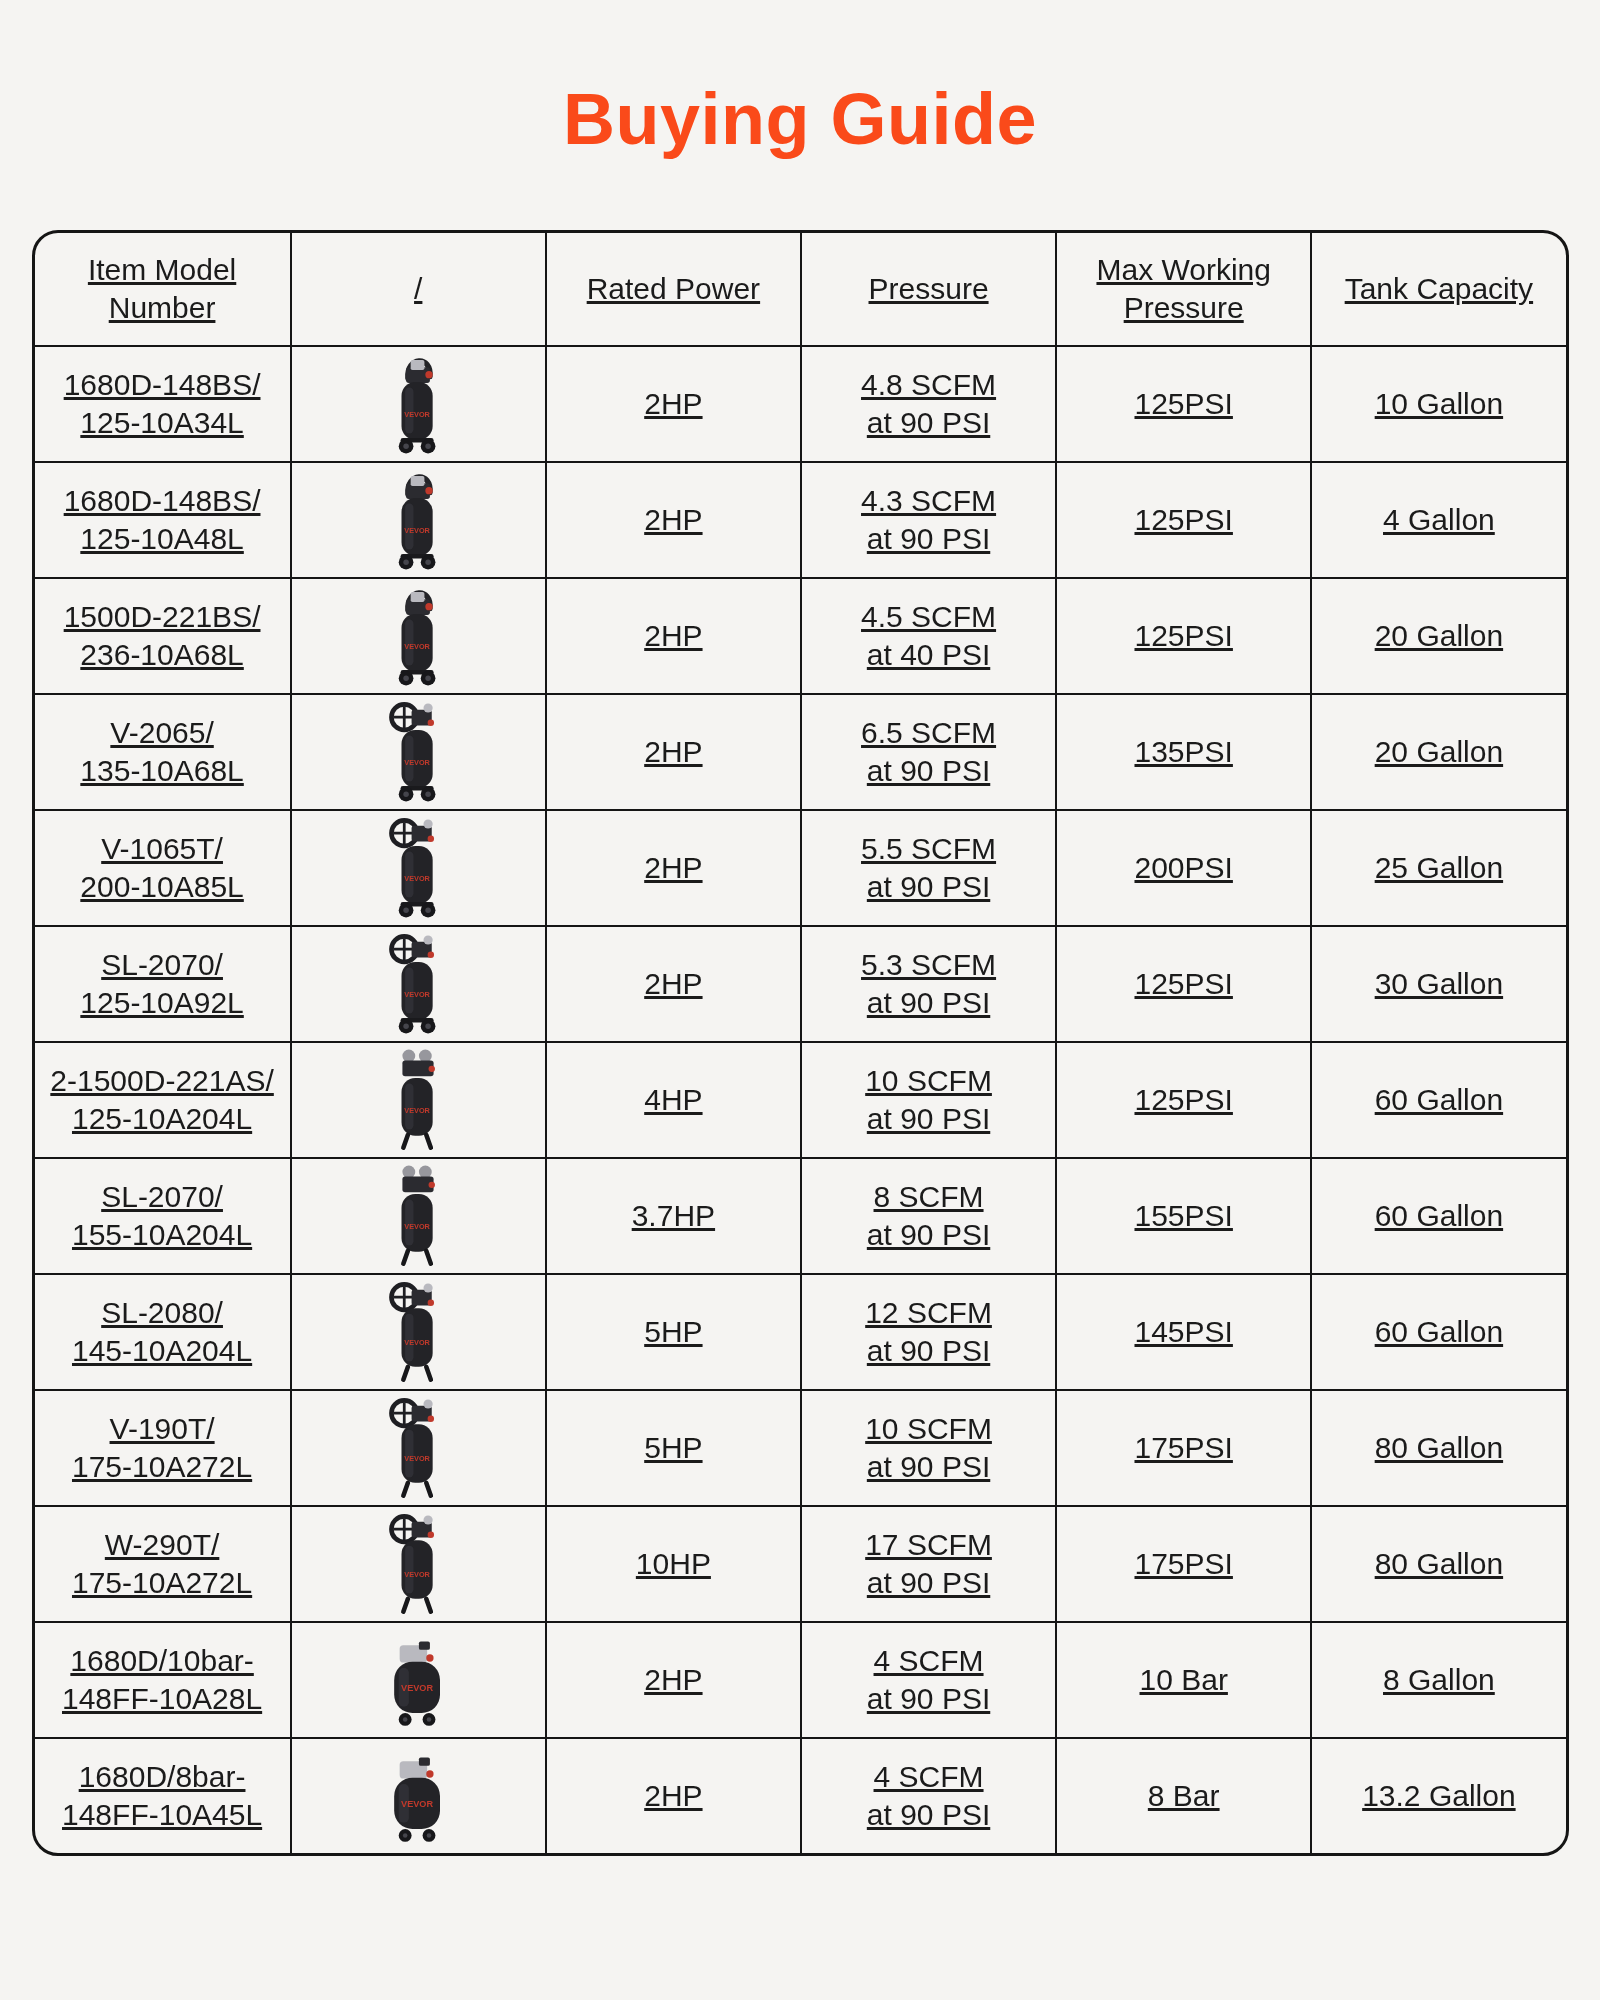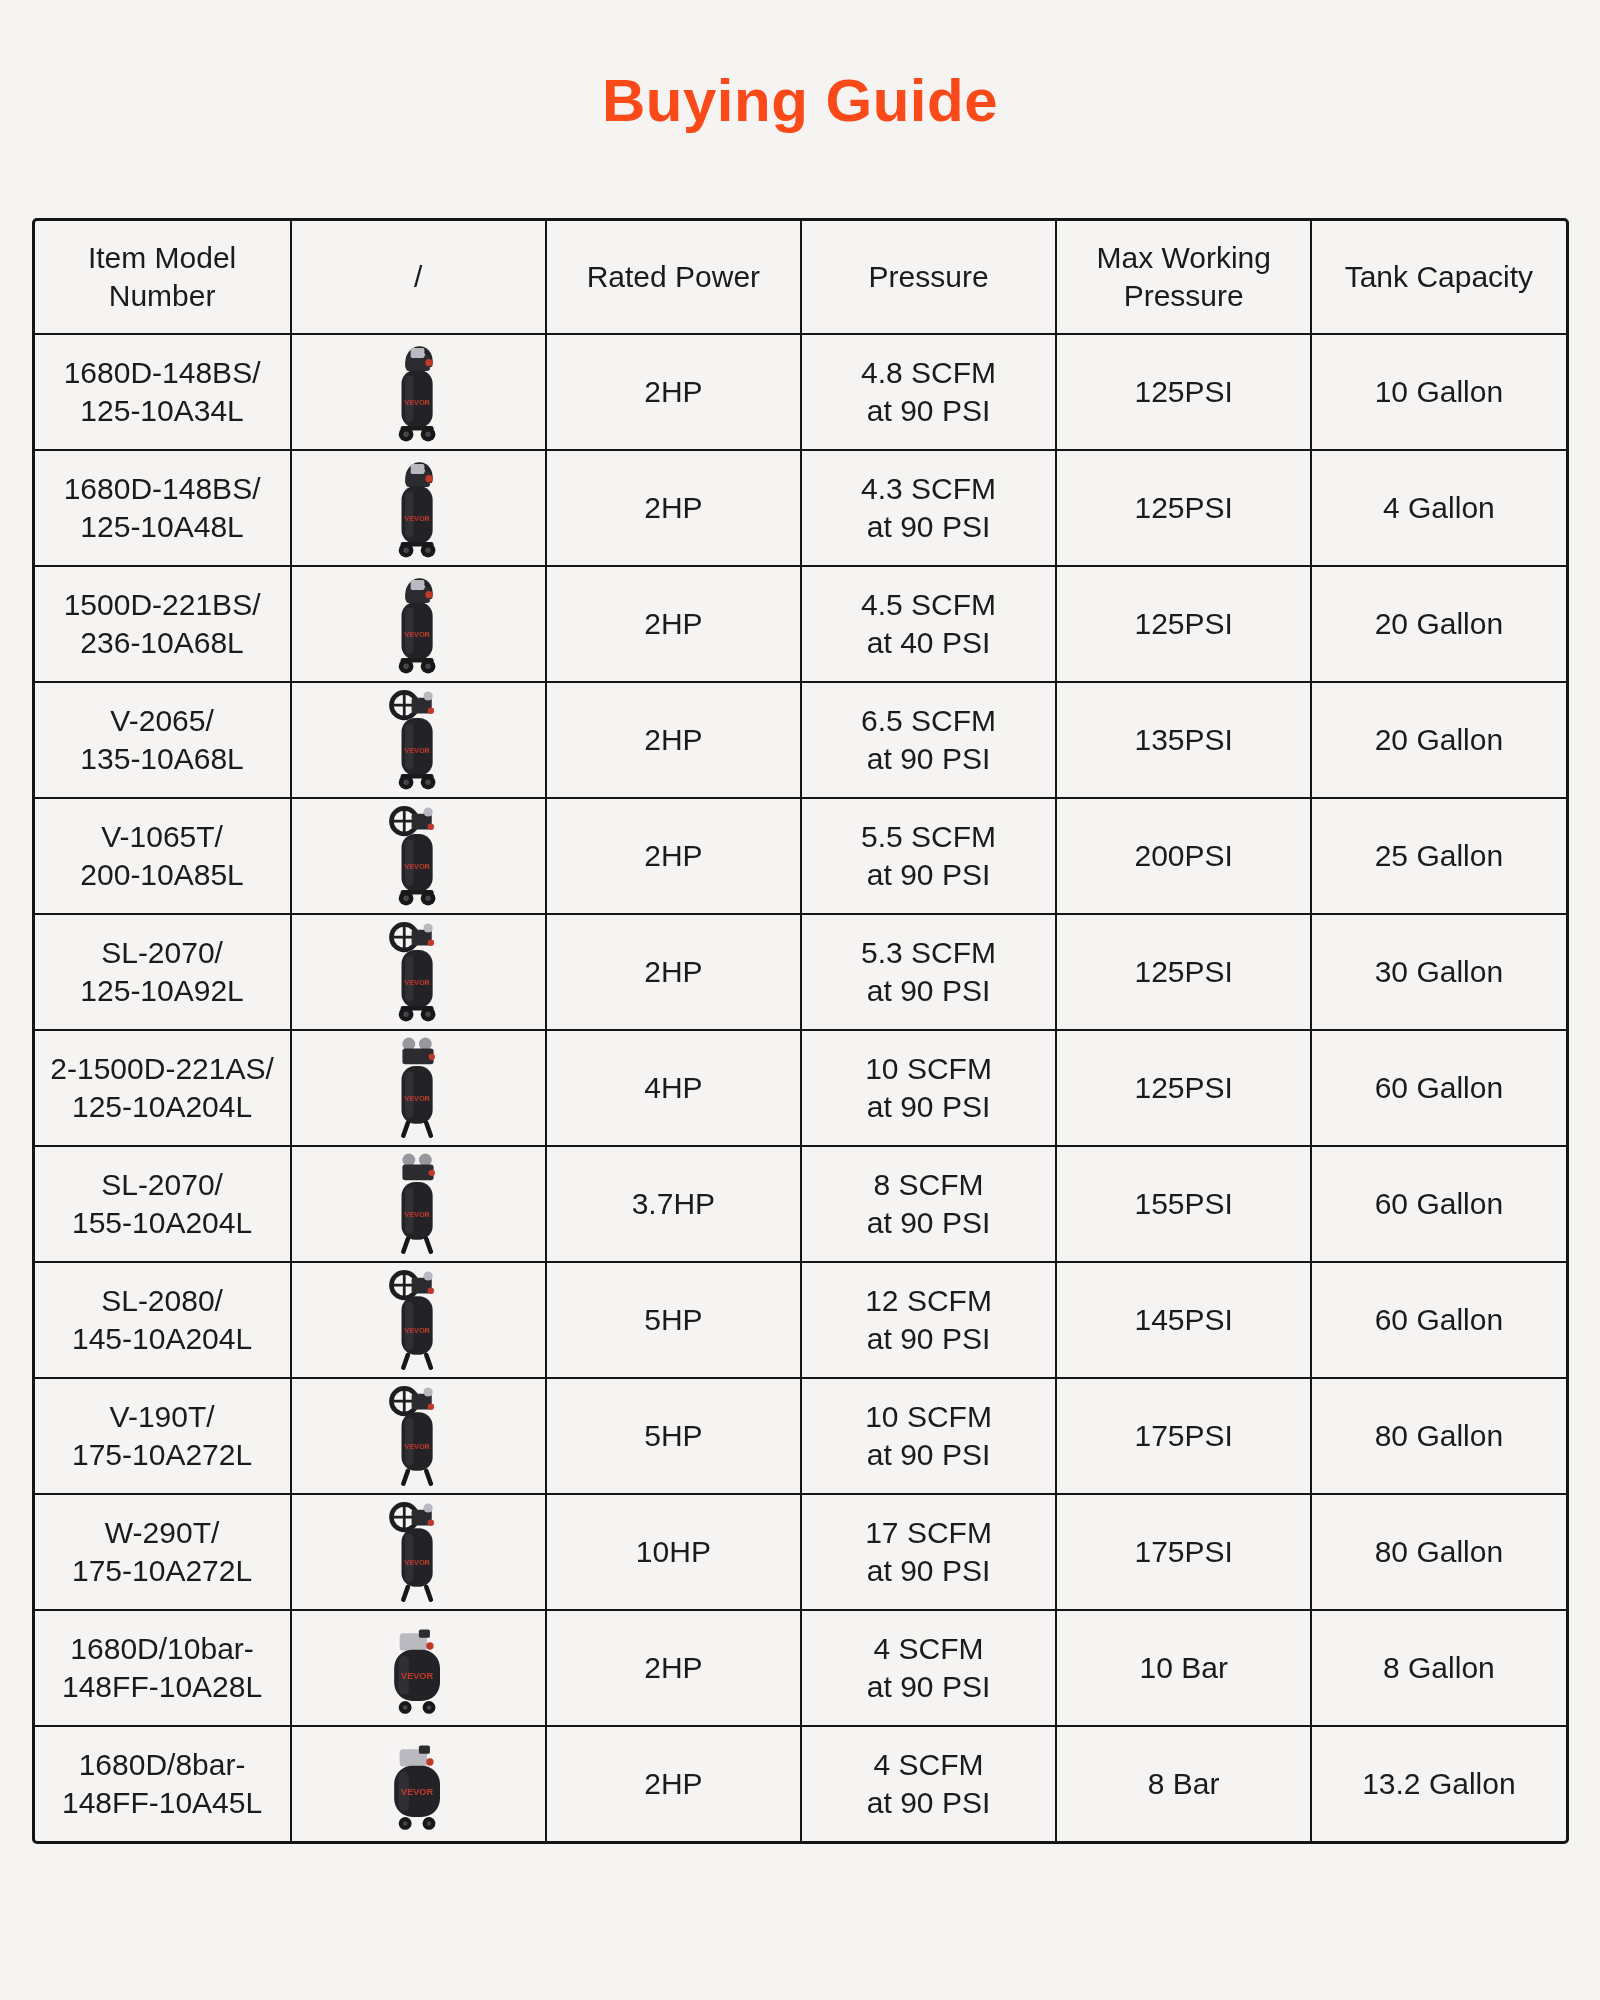--- a/index.html
+++ b/index.html
@@ -5,38 +5,39 @@
   html, body { margin: 0; padding: 0; }
   body {
     width: 1600px;
     height: 2000px;
     background: #f5f4f2;
     font-family: "Liberation Sans", sans-serif;
     color: #1b1b1b;
     overflow: hidden;
   }
   .page-title {
-    margin: 4px;
+    margin: 16px;
     padding-top: 62px;
     height: 120px;
     text-align: center;
-    font-size: 60px;
+    font-size: 72px;
     line-height: 1.15;
     font-weight: 800;
     letter-spacing: 0.5px;
   }
   .guide-table {
     width: 1537px;
     margin: 32px auto 0 auto;
     border-collapse: separate;
     border-spacing: 0;
     border: 3px solid #151515;
-    border-radius: 5px;
+    border-radius: 26px;
     table-layout: fixed;
     background: #f5f4f2;
+    text-decoration: underline;
   }
   th, td {
     border-left: 2px solid #151515;
     border-top: 2px solid #151515;
     text-align: center;
     vertical-align: middle;
     font-weight: 400;
     font-size: 30px;
     line-height: 1.28;
     padding: 0;

